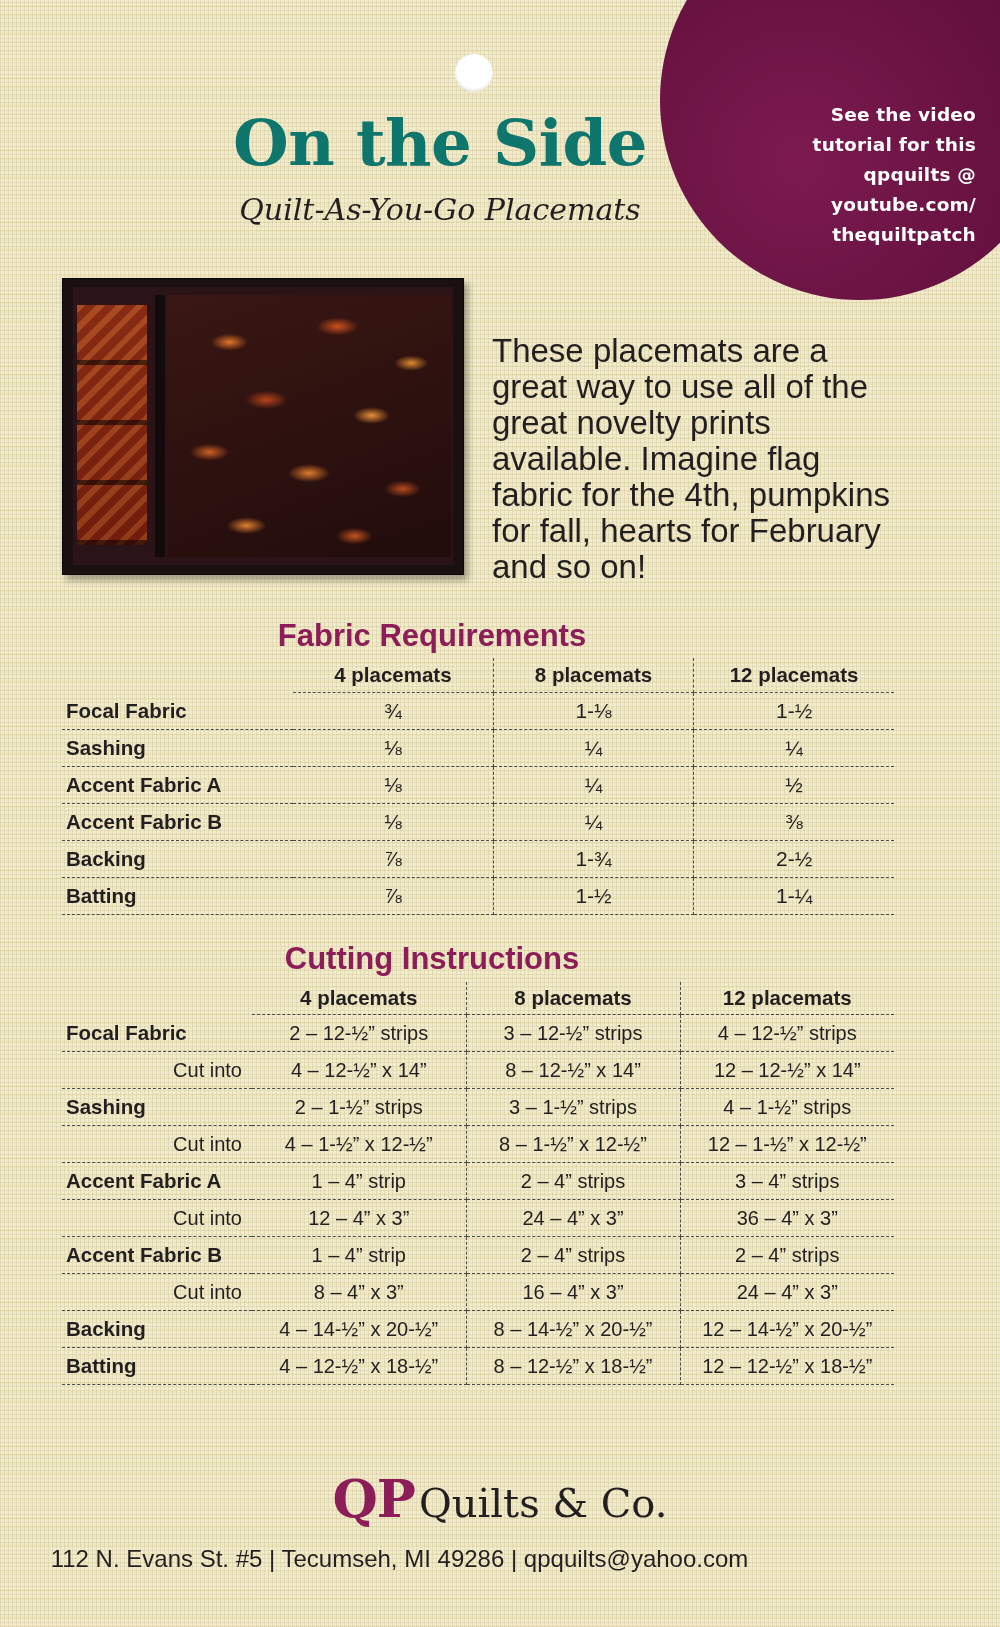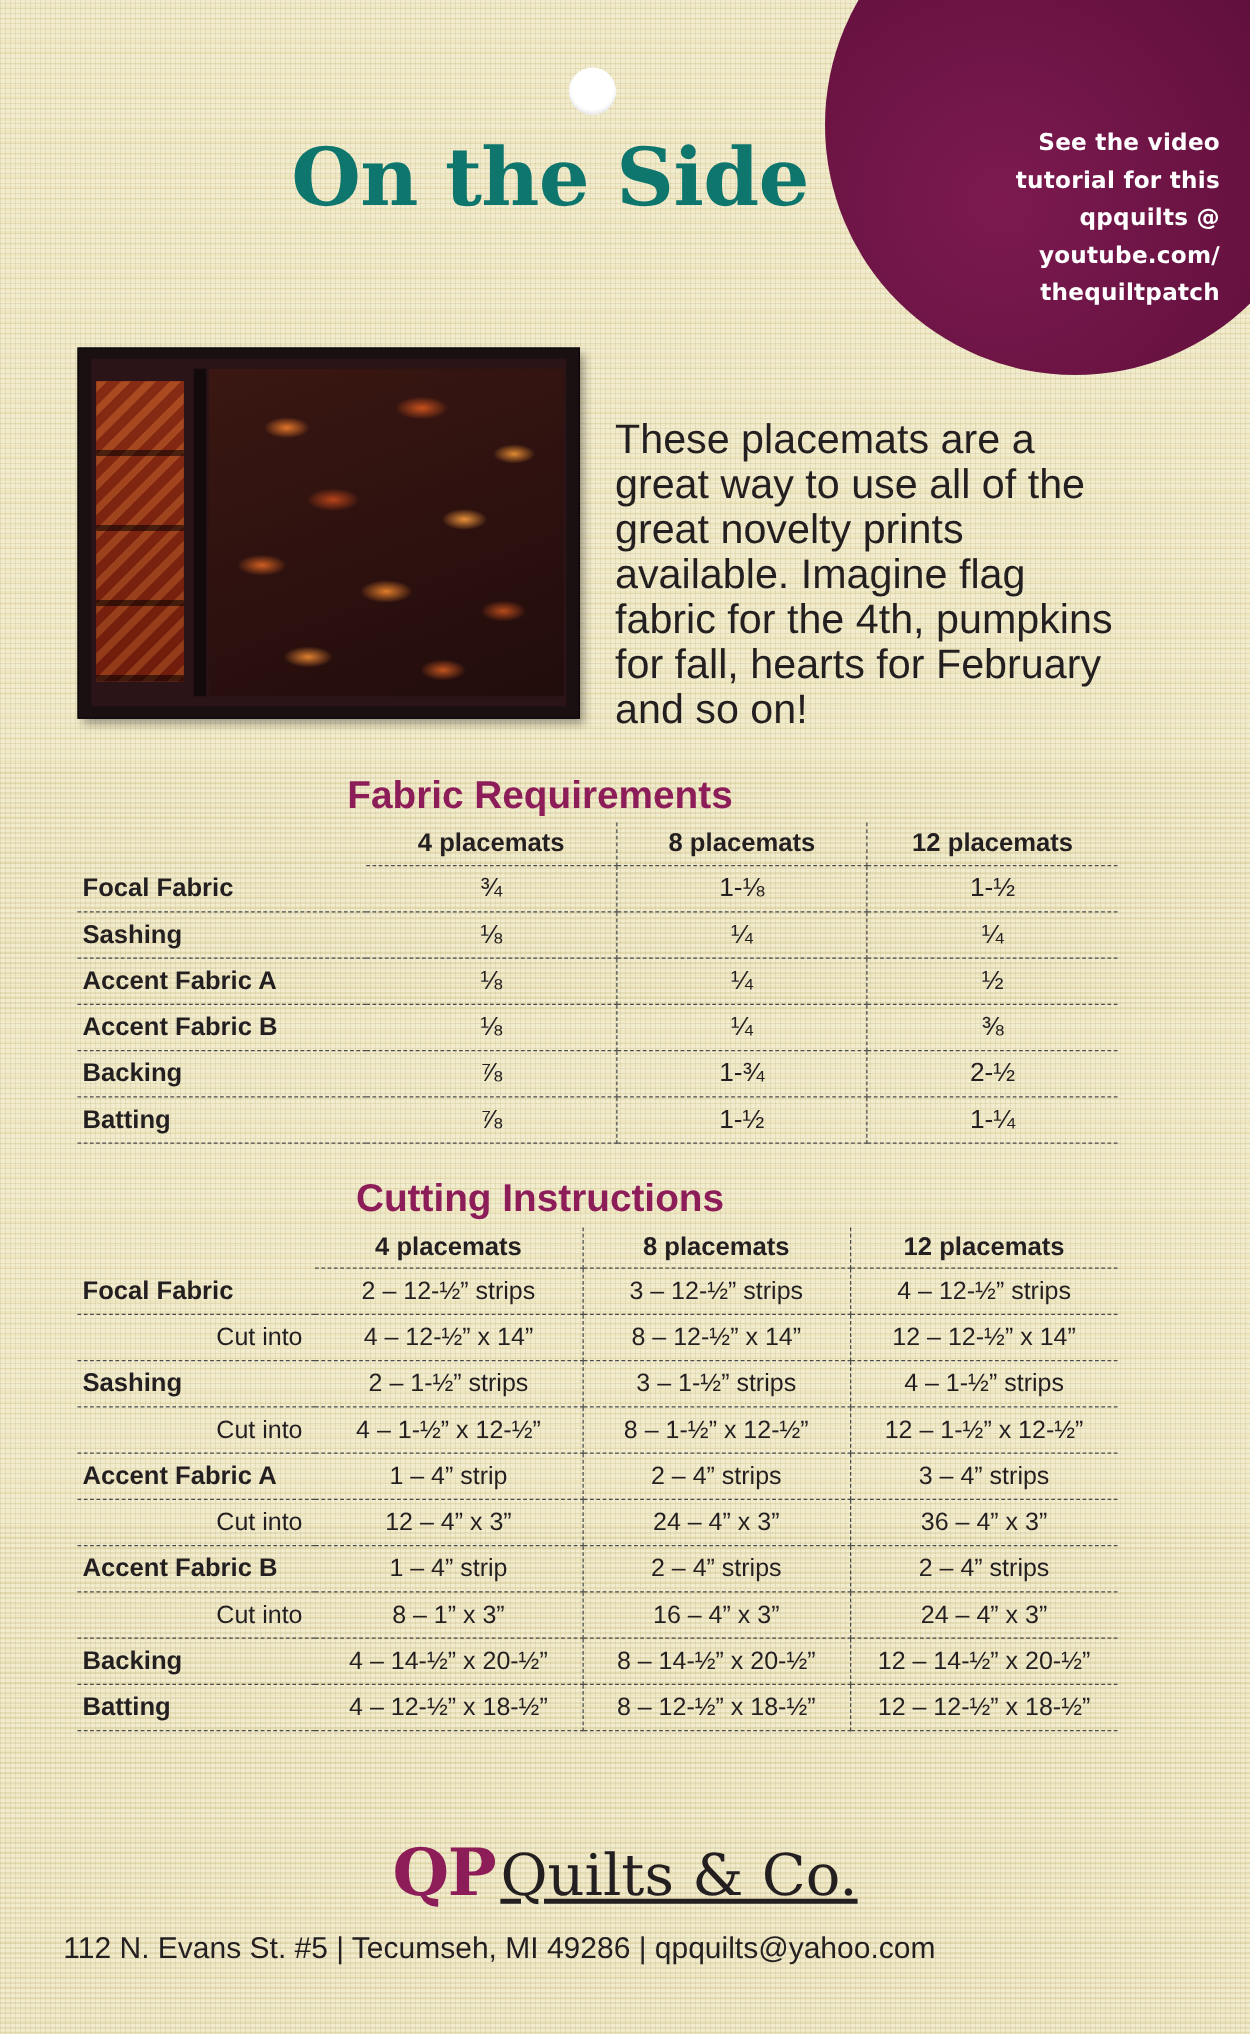--- a/index.html
+++ b/index.html
@@ -262,23 +262,22 @@
   .footer-logo .qp {
     color: #8c1d58;
     font-family: "DejaVu Serif", serif;
     font-weight: bold;
     font-size: 52px;
     letter-spacing: -1px;
   }
   .footer-logo .qc {
     color: #231f20;
     font-family: "DejaVu Serif", serif;
-    font-size: 46px;
+    font-size: 40px;
     margin-left: 4px;
-    text-decoration: underline;
   }
   .footer-address {
     position: absolute;
     left: 0;
     top: 1545px;
     width: 799px;
     text-align: center;
     font-size: 24px;
     color: #231f20;
   }
@@ -296,20 +295,21 @@
     <div class="badge-text">
       <div>See the video</div>
       <div>tutorial for this</div>
       <div>qpquilts @</div>
       <div>youtube.com/</div>
       <div>thequiltpatch</div>
     </div>
   </div>
 
   <div class="title">On the Side</div>
+  <div class="subtitle">Quilt-As-You-Go Placemats</div>
 
   <div class="photo">
     <div class="mat"></div>
     <div class="left-col"></div>
     <div class="divider"></div>
     <div class="focal"></div>
   </div>
 
   <div class="intro">These placemats are a great way to use all of the great novelty prints available. Imagine flag fabric for the 4th, pumpkins for fall, hearts for February and so on!</div>
 
@@ -421,21 +421,21 @@
       <td class="val dash-b">36 – 4” x 3”</td>
     </tr>
     <tr>
       <td class="rowlabel dash-b">Accent Fabric B</td>
       <td class="val dash-b dash-r">1 – 4” strip</td>
       <td class="val dash-b dash-r">2 – 4” strips</td>
       <td class="val dash-b">2 – 4” strips</td>
     </tr>
     <tr>
       <td class="sublabel dash-b">Cut into</td>
-      <td class="val dash-b dash-r">8 – 1” x 3”</td>
+      <td class="val dash-b dash-r">8 – 4” x 3”</td>
       <td class="val dash-b dash-r">16 – 4” x 3”</td>
       <td class="val dash-b">24 – 4” x 3”</td>
     </tr>
     <tr>
       <td class="rowlabel dash-b">Backing</td>
       <td class="val dash-b dash-r">4 – 14-½” x 20-½”</td>
       <td class="val dash-b dash-r">8 – 14-½” x 20-½”</td>
       <td class="val dash-b">12 – 14-½” x 20-½”</td>
     </tr>
     <tr>

